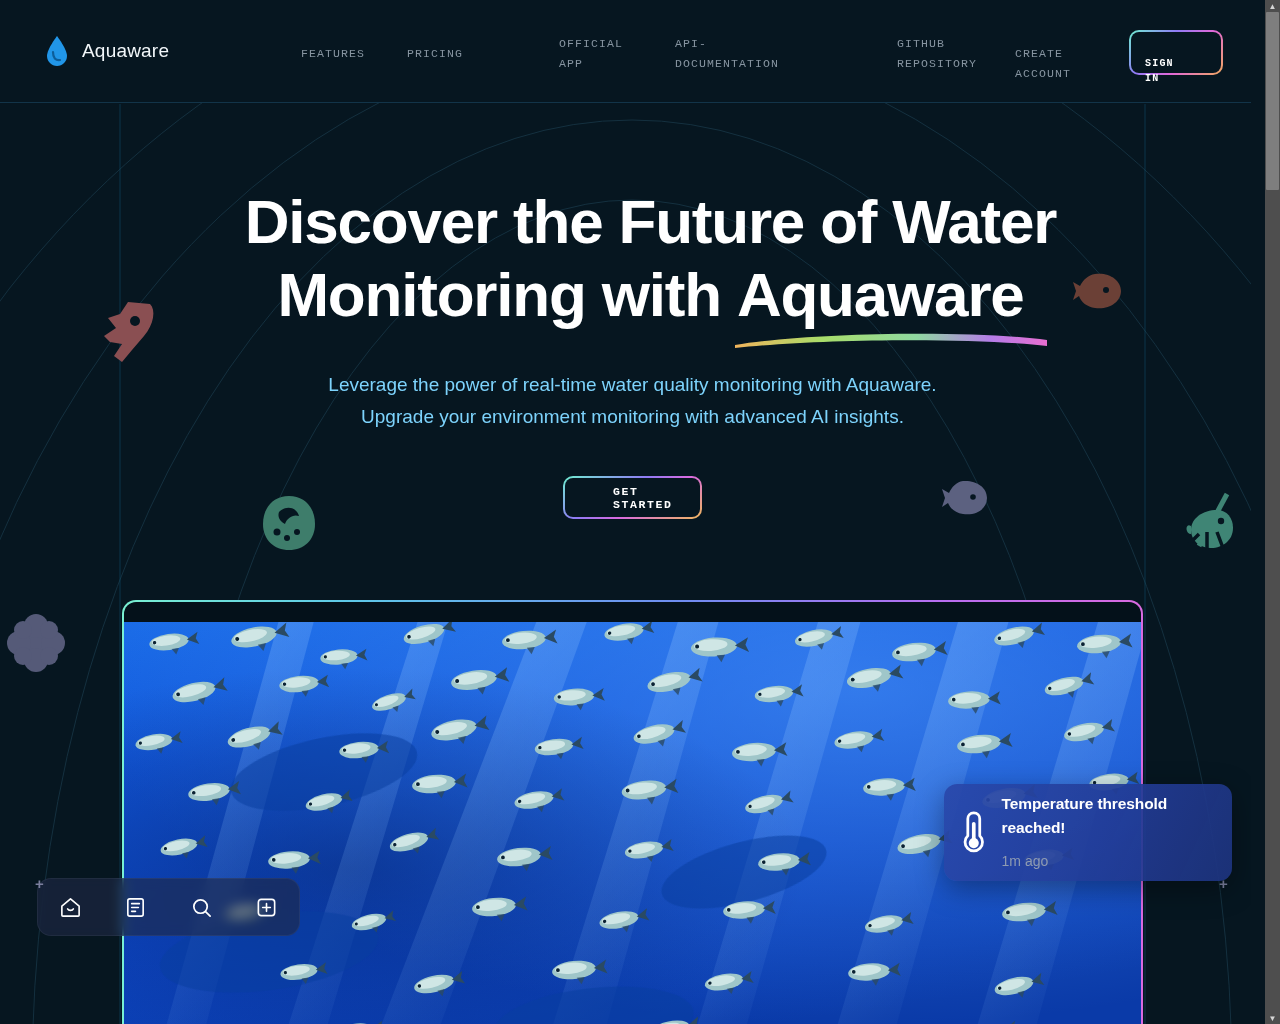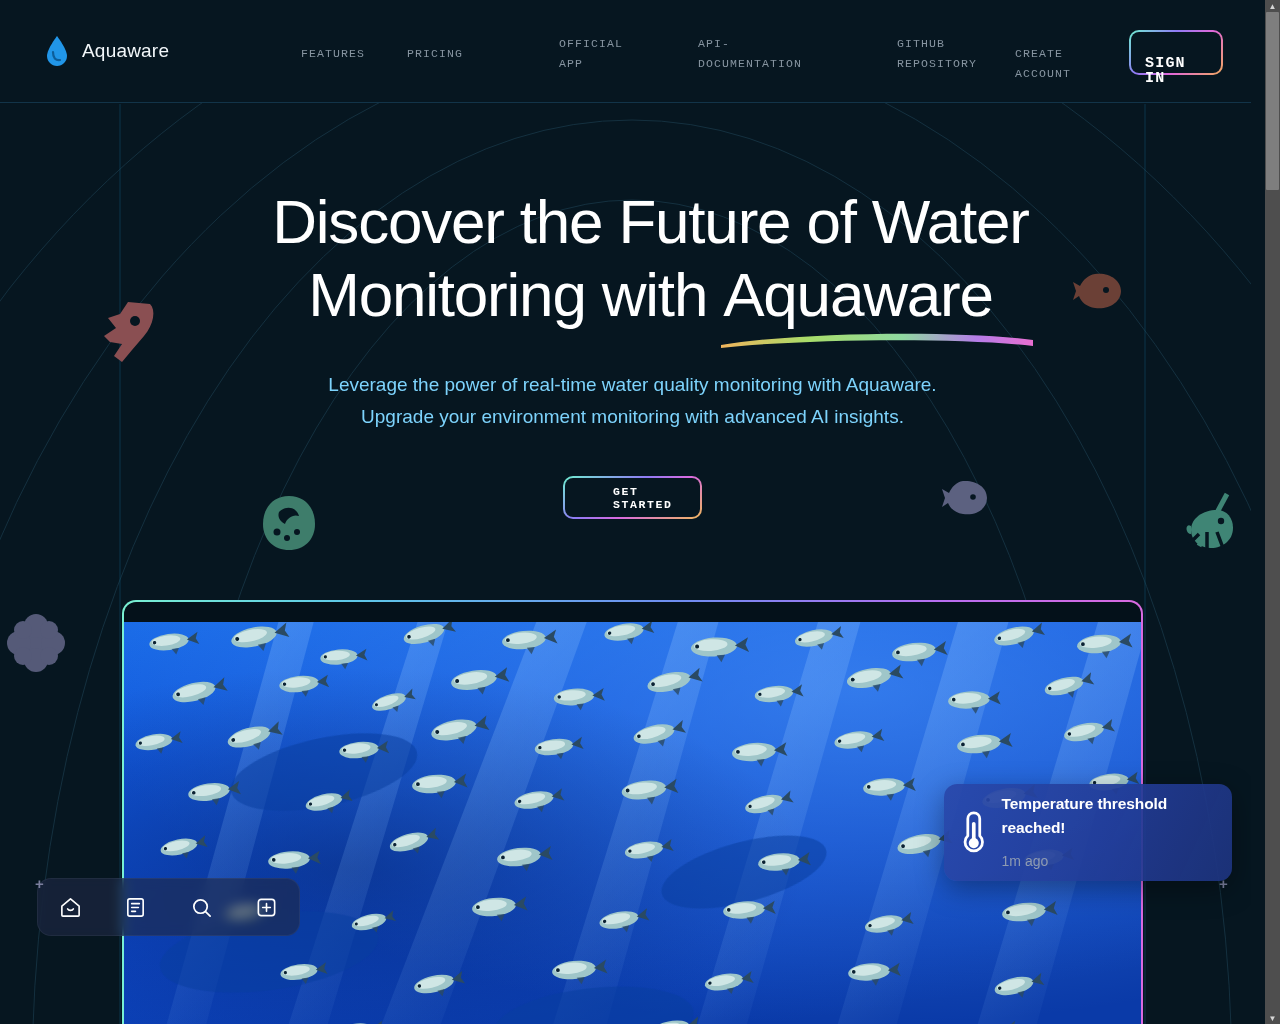--- a/index.html
+++ b/index.html
@@ -66,30 +66,30 @@
   }
   .signin-inner {
     width:100%; height:100%;
     background:#061620; border-radius:8px;
     display:flex; align-items:center; justify-content:flex-start;
     padding-left:14px;
   }
   .signin-label {
     color:#ffffff;
     font-family:"Liberation Mono", monospace;
-    font-size:15px; letter-spacing:1.2px; font-weight:bold;
+    font-size:10px; letter-spacing:1.2px; font-weight:bold;
     line-height:15px; white-space:pre-line;margin-top:36px;
   }
 
   
   .hero { position:absolute; left:0; top:103px; width:1265px; z-index:10; }
   .hero-title {
     width:100%; text-align:center;
     color:#ffffff;
-    font-size:62px; font-weight:normal;
+    font-size:62px; font-weight:bold;
     line-height:73px; letter-spacing:-1.2px;
     margin-top:82px;
     position:relative;
     padding-left:36px;
   }
   .hl-wrap { position:relative; display:inline-block; }
   .hl-swoosh {
     position:absolute; left:-4px; bottom:-17px; width:318px; height:22px;
     pointer-events:none;
   }
@@ -259,21 +259,21 @@
           <path d="M7 16 C7 22 9.5 24.5 14 24" stroke="#0d5d99" stroke-width="2.2" fill="none" stroke-linecap="round"></path>
         </svg>
         <span class="brand-name">Aquaware</span>
       </div>
 
       <div class="nav-links">
         <a class="nav-link" style="left:265px; top:44px;margin-left:36px;">FEATURES</a>
         <a class="nav-link" style="left:407px; top:44px;">PRICING</a>
         <a class="nav-link" style="left:559px; top:34px;">OFFICIAL
 APP</a>
-        <a class="nav-link" style="left:698px; top:34px;">API-
+        <a class="nav-link" style="left:675px; top:34px;">API-
 DOCUMENTATION</a>
         <a class="nav-link" style="left:897px; top:34px;">GITHUB
 REPOSITORY</a>
         <a class="nav-link" style="left:1015px; top:44px;">CREATE
 ACCOUNT</a>
       </div>
 
       <div class="signin-btn">
         <div class="signin-inner">
           <span class="signin-label">SIGN

